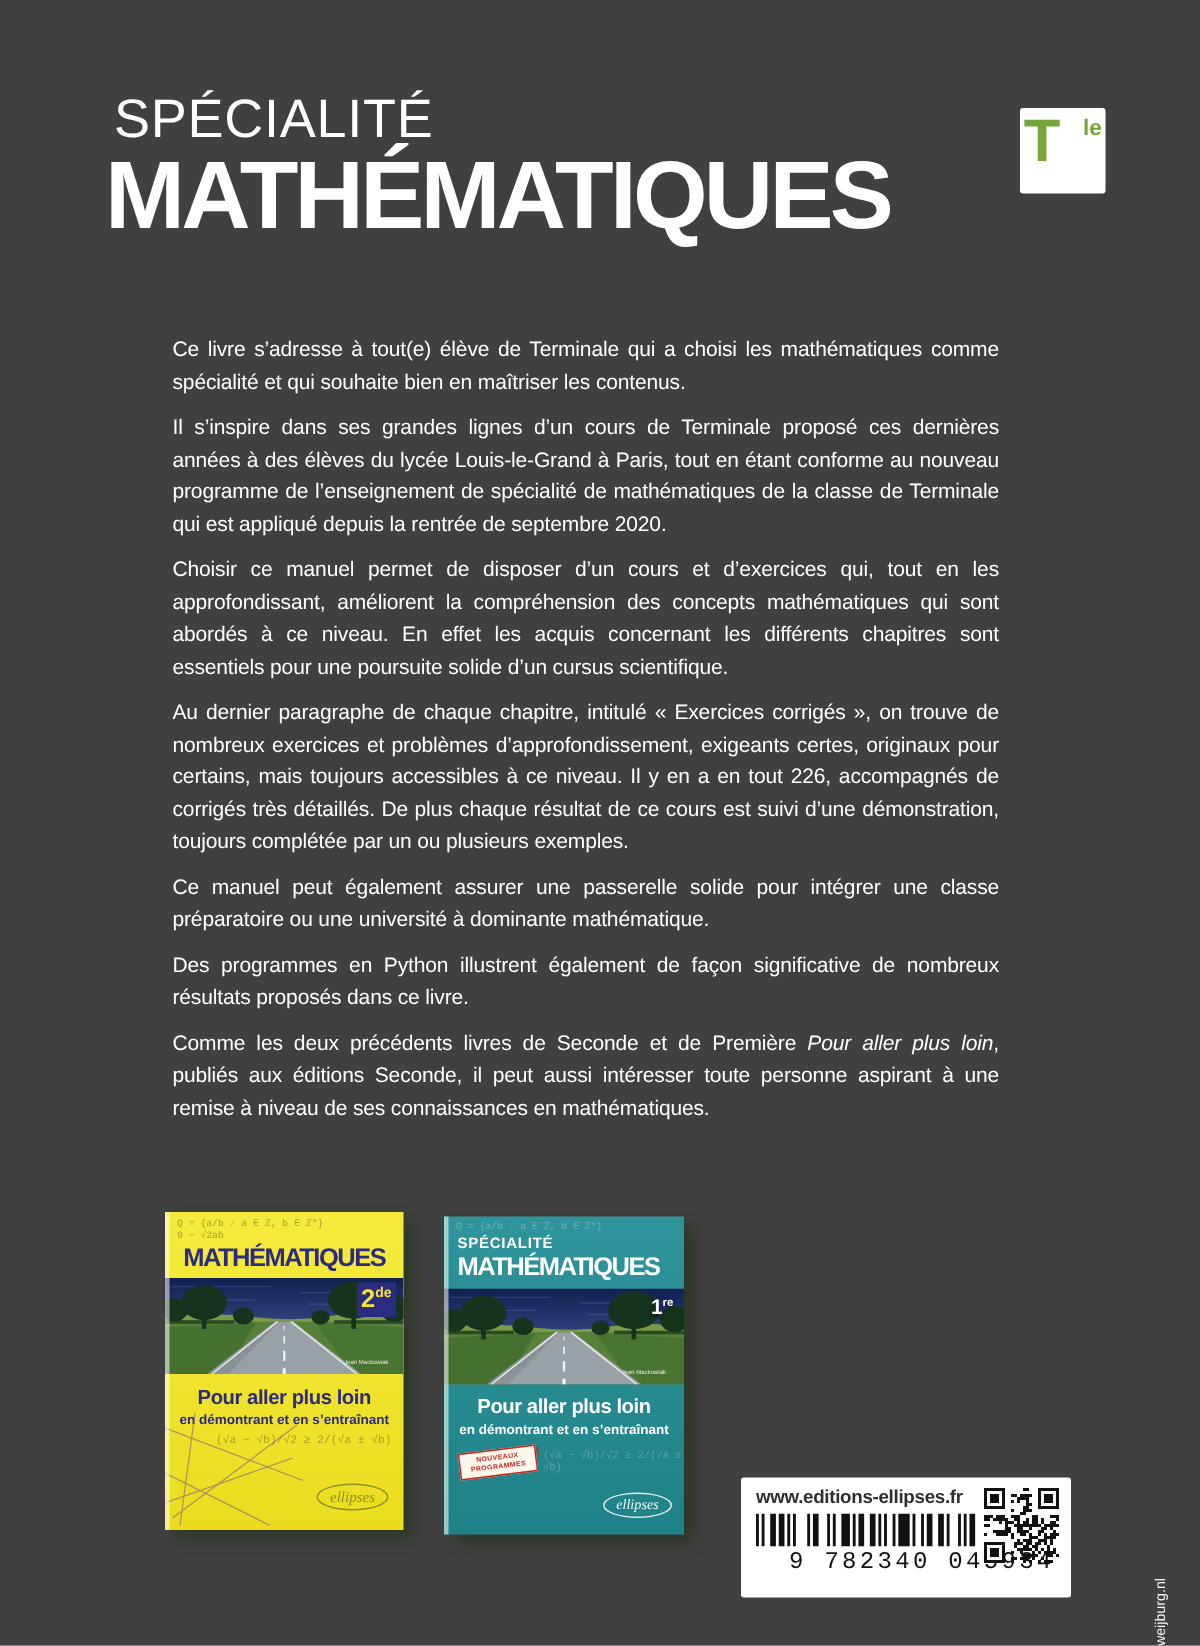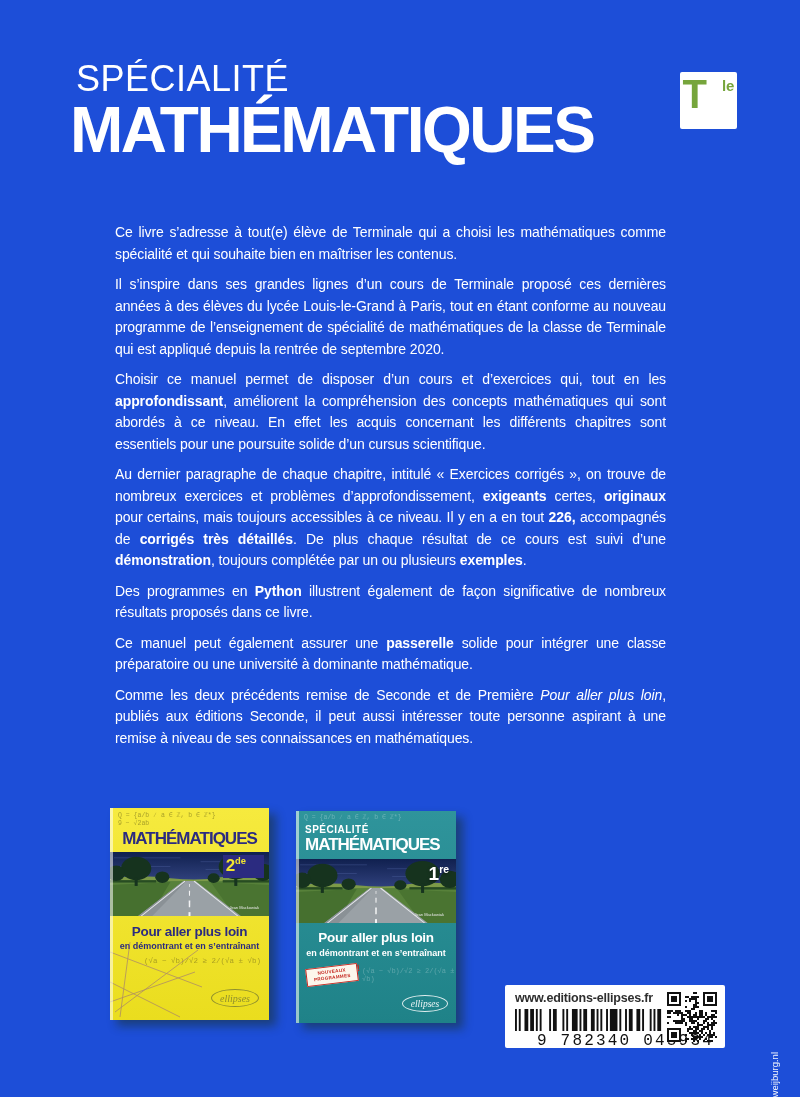--- a/index.html
+++ b/index.html
@@ -1,18 +1,18 @@
 <!DOCTYPE html>
 <html><head>
 <meta charset="utf-8">
 <style>
   html,body{margin:0;padding:0;}
   .page{
     position:relative; width:800px; height:1097px;
-    background:#1d4ed8; overflow:hidden;
+    background:#404040; overflow:hidden;
     font-family:"Liberation Sans", sans-serif;
     -webkit-font-smoothing:antialiased;
   }
   
   .kicker{
     position:absolute; left:76px; top:58px;
     font-size:36px; font-weight:400; color:#fff; letter-spacing:0.5px;
   }
   .main-title{
     position:absolute; left:70px; top:98px;
@@ -26,21 +26,21 @@
   }
   .level-badge .t{font-size:40px; font-weight:700; line-height:1.1;}
   .level-badge .sup{font-size:15px; font-weight:700; margin-top:5px;margin-left:15px;}
   
   .body-text{
     position:absolute; left:115px; top:222px; width:551px;
     color:#fff; font-size:14px; line-height:21.5px; text-align:justify;
     letter-spacing:-0.1px;
   }
   .body-text p{margin:0 0 9px 0;}
-  .body-text b{font-weight:700;}
+  .body-text b{font-weight:400;}
   .body-text i{font-style:italic;}
   
   .cover{
     position:absolute; box-shadow:7px 6px 9px rgba(25,45,10,.45);
   }
   .cover::before{
     content:""; position:absolute; left:0; top:0; bottom:0; width:3px;
     background:rgba(255,255,255,.55); z-index:5;
   }
   .cover-2de{
@@ -52,21 +52,21 @@
     background:linear-gradient(#2f949b,#1f8288);
   }
   .c-formula{position:absolute; font-family:Liberation Mono, monospace;}
   .c1-formula-top{top:4px; left:8px; right:4px; font-size:6.5px; line-height:8px; color:rgba(105,100,25,.55);}
   .c1-title{position:absolute; top:21px; left:0; width:100%; text-align:center;
     font-size:17px; font-weight:700; color:#2b2b80; letter-spacing:-1px;}
   .road{position:absolute; left:0; width:100%; height:64px; display:block;}
   .c1-road{top:44px;}
   .c1-level{
     position:absolute; top:47px; right:5px; background:#2b2b80;
-    color:#f2e430; font-size:17px; font-weight:700; padding:1px 18px 2px 3px; z-index:4;
+    color:#f2e430; font-size:17px; font-weight:700; padding:1px 3px 2px 3px; z-index:4;
   }
   .c1-level sup,.c2-level sup{font-size:55%;}
   .c-author{position:absolute; font-size:4px; color:#e8e8e8; z-index:4;}
   .c1-author{top:97px; right:10px;}
   .c1-tagline{position:absolute; top:116px; left:0; width:100%; text-align:center;
     font-size:13.5px; font-weight:700; color:#2b2b80; letter-spacing:-0.3px;}
   .c1-subtagline{position:absolute; top:133px; left:0; width:100%; text-align:center;
     font-size:9px; font-weight:700; color:#2b2b80;}
   .c1-formula-mid{top:149px; right:8px; font-size:7.5px; color:rgba(125,115,30,.6);}
   .c-lines{position:absolute; left:0; bottom:0; z-index:1;}
@@ -78,41 +78,41 @@
   }
   .c1-logo{bottom:13px; right:10px; width:46px; height:16px;
     border:1.5px solid #8f8f2e; color:#8f8f2e; font-size:10px;}
   .c2-formula-top{top:3px; left:8px; right:4px; font-size:6.5px; line-height:8px; color:rgba(255,255,255,.28);}
   .c2-kicker{position:absolute; top:13px; left:9px; font-size:10px; font-weight:700;
     color:#fff; letter-spacing:0.5px;}
   .c2-title{position:absolute; top:24px; left:9px; font-size:17px; font-weight:700;
     color:#fff; letter-spacing:-1px;}
   .c2-road{top:48px;}
   .c2-level{
-    position:absolute; top:52px; right:7px; color:#fff; font-size:19px; font-weight:700;
+    position:absolute; top:52px; right:7px; color:#fff; font-size:14px; font-weight:700;
     text-shadow:0 1px 3px rgba(0,0,0,.6); z-index:4;
   }
   .c2-author{top:101px; right:12px;}
   .c2-tagline{position:absolute; top:119px; left:0; width:100%; text-align:center;
     font-size:13.5px; font-weight:700; color:#fff; letter-spacing:-0.3px;}
   .c2-subtagline{position:absolute; top:137px; left:0; width:100%; text-align:center;
     font-size:9px; font-weight:700; color:#fff;}
   .stamp{
     position:absolute; top:155px; left:10px; width:48px;
     background:#fdf7ec; border:1px solid #c5271f; color:#c5271f;
     font-size:4.6px; font-weight:700; text-align:center; line-height:6px;
     padding:2px 1px; transform:rotate(-7deg); letter-spacing:0.3px; z-index:4;
   }
   .stamp .mark{position:absolute; right:-4px; top:1px; font-size:9px;}
   .c2-formula-mid{top:156px; left:66px; font-size:7px; color:rgba(255,255,255,.25);}
   .c2-logo{bottom:11px; right:8px; width:44px; height:15px;
     border:1.5px solid rgba(255,255,255,.85); color:rgba(255,255,255,.92); font-size:9.5px;}
   
   .info-box{
-    position:absolute; left:505px; top:985px; width:220px; height:63px;
+    position:absolute; left:494px; top:985px; width:220px; height:80px;
     background:#fff; border-radius:2px;
   }
   .website{
     position:absolute; left:10px; top:6px; font-size:12.5px; font-weight:700;
     color:#2e2e2e; letter-spacing:-0.2px;
   }
   .barcode-wrap{position:absolute; left:10px; top:24px; width:148px;}
   .barcode-wrap svg{display:block;}
   .isbn-digits{
     font-size:16px; color:#111; letter-spacing:2.2px; margin-top:1px;
@@ -136,23 +136,23 @@
   <div class="level-badge">
     <span class="t">T</span>
     <span class="sup">le</span>
   </div>
 
   <div class="body-text">
     <p><span>Ce livre s’adresse à tout(e) élève de Terminale qui a choisi les mathématiques comme spécialité et qui souhaite bien en maîtriser les contenus.</span></p>
     <p><span>Il s’inspire dans ses grandes lignes d’un cours de Terminale proposé ces dernières années à des élèves du lycée Louis-le-Grand à Paris, tout en étant conforme au nouveau programme de l’enseignement de spécialité de mathématiques de la classe de Terminale qui est appliqué depuis la rentrée de septembre 2020.</span></p>
     <p><span>Choisir ce manuel permet de disposer d’un cours et d’exercices qui, tout en les </span><b>approfondissant</b><span>, améliorent la compréhension des concepts mathématiques qui sont abordés à ce niveau. En effet les acquis concernant les différents chapitres sont essentiels pour une poursuite solide d’un cursus scientifique.</span></p>
     <p><span>Au dernier paragraphe de chaque chapitre, intitulé « Exercices corrigés », on trouve de nombreux exercices et problèmes d’approfondissement, </span><b>exigeants</b><span> certes, </span><b>originaux</b><span> pour certains, mais toujours accessibles à ce niveau. Il y en a en tout </span><b>226,</b><span> accompagnés de </span><b>corrigés très détaillés</b><span>. De plus chaque résultat de ce cours est suivi d’une </span><b>démonstration</b><span>, toujours complétée par un ou plusieurs </span><b>exemples</b><span>.</span></p>
+    <p><span>Ce manuel peut également assurer une </span><b>passerelle</b><span> solide pour intégrer une classe préparatoire ou une université à dominante mathématique.</span></p>
     <p><span>Des programmes en </span><b>Python</b><span> illustrent également de façon significative de nombreux résultats proposés dans ce livre.</span></p>
-    <p><span>Ce manuel peut également assurer une </span><b>passerelle</b><span> solide pour intégrer une classe préparatoire ou une université à dominante mathématique.</span></p>
-    <p><span>Comme les deux précédents remise de Seconde et de Première </span><i>Pour aller plus loin</i><span>, publiés aux éditions Seconde, il peut aussi intéresser toute personne aspirant à une remise à niveau de ses connaissances en mathématiques.</span></p>
+    <p><span>Comme les deux précédents livres de Seconde et de Première </span><i>Pour aller plus loin</i><span>, publiés aux éditions Seconde, il peut aussi intéresser toute personne aspirant à une remise à niveau de ses connaissances en mathématiques.</span></p>
   </div>
 
   <div class="cover cover-2de">
     <div class="c-formula c1-formula-top">
       <div>Q = {a/b ∕ a ∈ ℤ, b ∈ ℤ*}</div>
       <div>9 − √2ab</div>
     </div>
     <div class="c1-title">MATHÉMATIQUES</div>
     <svg class="road c1-road" viewBox="0 0 158 66" preserveAspectRatio="none">
       <defs>

